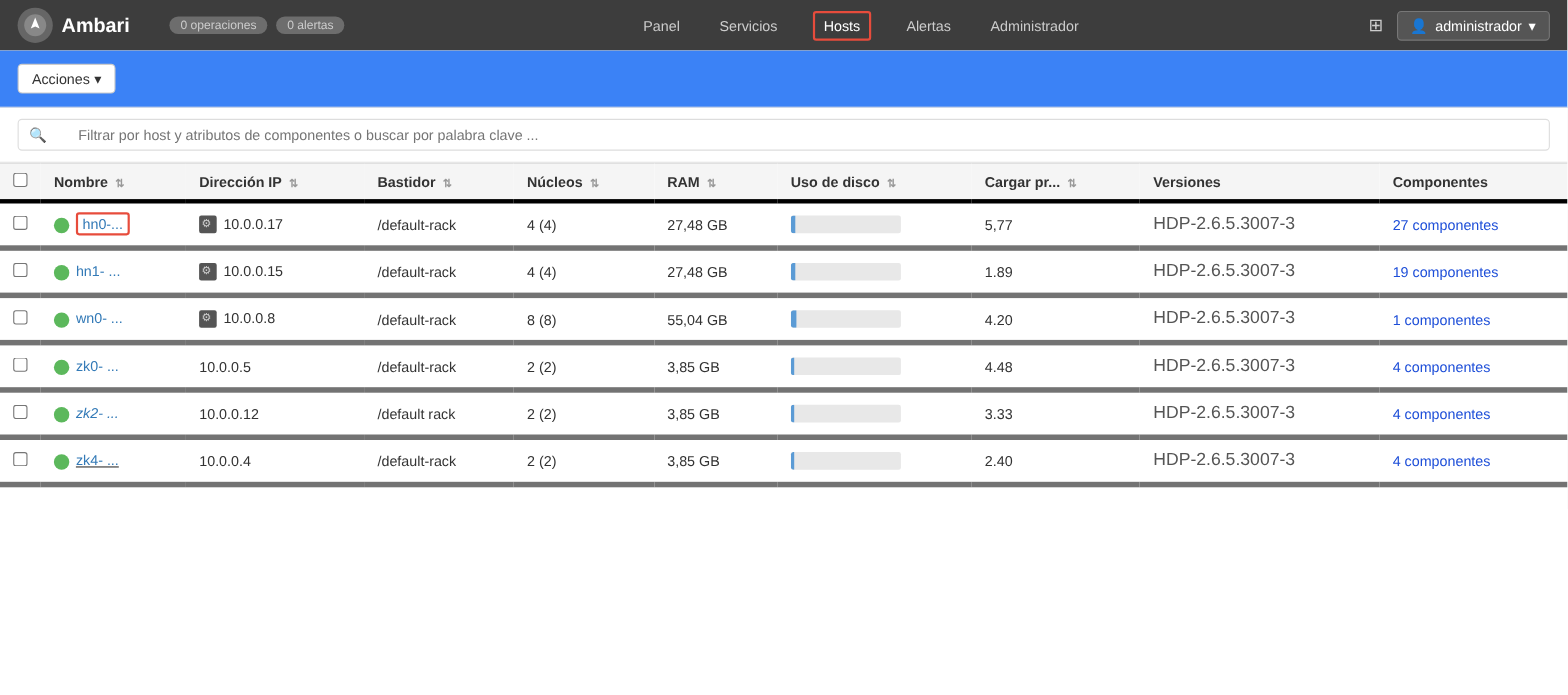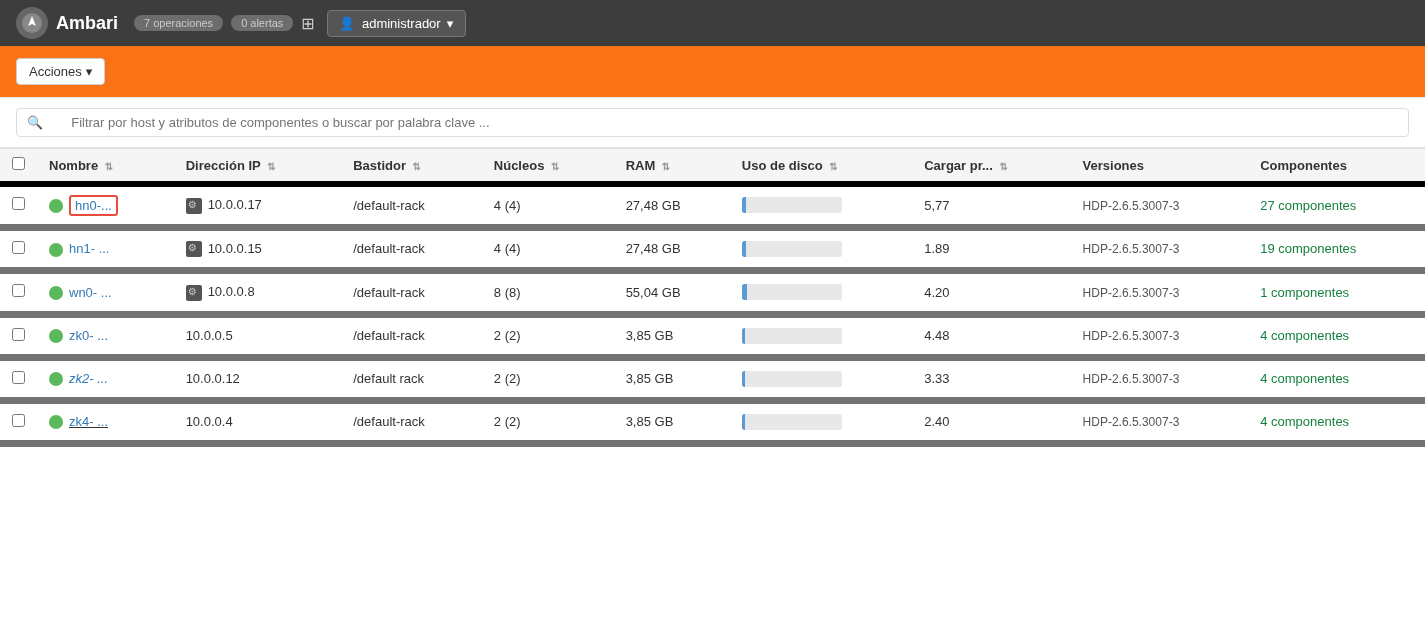--- a/index.html
+++ b/index.html
@@ -14,21 +14,21 @@
       padding: 0 16px;
       gap: 0;
     }
     .navbar-brand {
       display: flex;
       align-items: center;
       gap: 8px;
       color: #fff;
       font-size: 18px;
       font-weight: bold;
-      margin-right: 16px;
+      margin-right: 36px;
     }
     .brand-logo {
       width: 32px;
       height: 32px;
       background: #666;
       border-radius: 50%;
       display: flex;
       align-items: center;
       justify-content: center;
     }
@@ -85,21 +85,21 @@
     }
 
     
     .content {
       background: #fff;
       min-height: calc(632px - 46px);
     }
     .toolbar {
       padding: 12px 16px;
       border-bottom: 1px solid #e5e5e5;
-      background: #f97316;
+      background: #3b82f6;
     }
     .acciones-btn {
       background: #fff;
       border: 1px solid #ccc;
       border-radius: 4px;
       padding: 5px 12px;
       font-size: 13px;
       cursor: pointer;
       color: #333;
       display: inline-flex;
@@ -130,32 +130,32 @@
       margin-left: 22px;
     }
 
     
     .hosts-table {
       width: 100%;
       border-collapse: collapse;
     }
     .hosts-table th {
       background: #f5f5f5;
-      border-bottom: 6px solid #000000;
+      border-bottom: 4px solid #000000;
       border-top: 1px solid #ddd;
       padding: 8px 12px;
       text-align: left;
       font-weight: 600;
       font-size: 13px;
       color: #333;
       white-space: nowrap;
     }
     .hosts-table td {
       padding: 10px 12px;
-      border-bottom: 7px solid #737373;
+      border-bottom: 5px solid #737373;
       font-size: 13px;
       vertical-align: middle;
     }
 
     .sort-icon { color: #999; font-size: 10px; margin-left: 3px; }
 
     .check-col { width: 30px; }
 
     .green-dot {
       width: 14px;
@@ -190,26 +190,26 @@
       display: flex;
       align-items: stretch;
     }
     .disk-bar-fill {
       background: #5b9bd5;
       height: 100%;
       border-radius: 2px 0 0 2px;
     }
 
     .components-link {
-      color: #15803d;
+      color: #1d4ed8;
       text-decoration: none;
       cursor: pointer;
     }
 
-    .version-text { color: #555; font-size: 12px; }
+    .version-text { color: #555; font-size: 16px; }
 
     .server-icon {
       display: inline-block;
       width: 16px;
       height: 16px;
       background: #555;
       border-radius: 2px;
       vertical-align: middle;
       margin-right: 6px;
       position: relative;
@@ -230,23 +230,30 @@
   <div class="navbar-brand">
     <div class="brand-logo">
       <svg width="22" height="22" viewBox="0 0 22 22">
         <circle cx="11" cy="11" r="10" fill="#888"></circle>
         <path d="M11 4 L15 14 L11 12 L7 14 Z" fill="#fff"></path>
       </svg>
     </div>
     <span>Ambari</span>
   </div>
 
-  <span class="nav-badge">7 operaciones</span>
+  <span class="nav-badge">0 operaciones</span>
   <span class="nav-badge">0 alertas</span>
 
+  <div class="navbar-center">
+    <a class="nav-link">Panel</a>
+    <a class="nav-link">Servicios</a>
+    <a class="nav-link active">Hosts</a>
+    <a class="nav-link">Alertas</a>
+    <a class="nav-link">Administrador</a>
+  </div>
 
   <div class="navbar-right">
     <span class="grid-icon">⊞</span>
     <button class="user-btn">
       <span>👤</span>
       <span>administrador</span>
       <span>▾</span>
     </button>
   </div>
 </nav>

